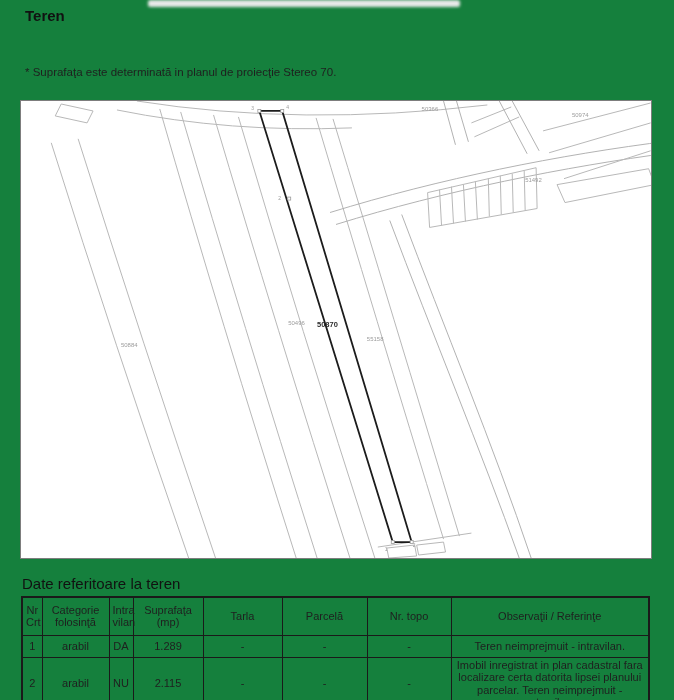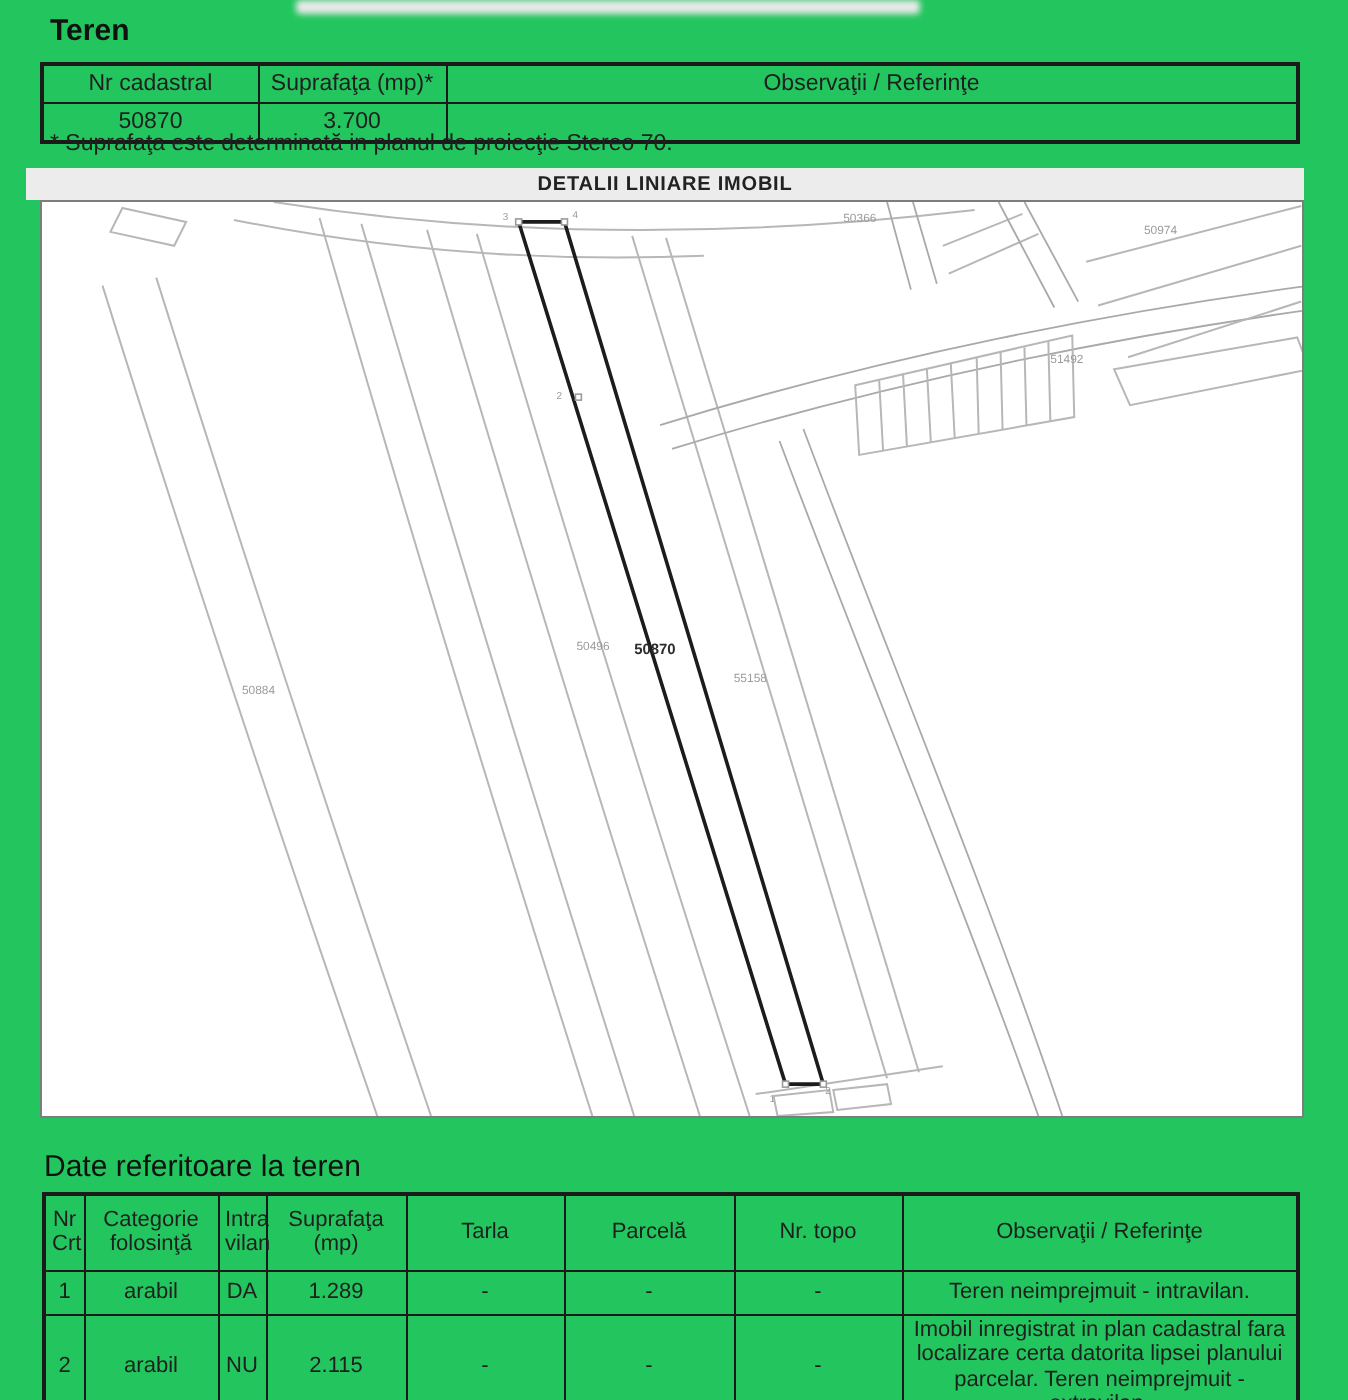--- a/index.html
+++ b/index.html
@@ -1,17 +1,17 @@
 <!DOCTYPE html>
 <html><head>
 <meta charset="utf-8">
 <style>
   html,body{margin:0;padding:0;background:#fff;}
   .page{
-    position:relative;width:674px;height:700px;background:#22c55e;overflow:hidden;
+    position:relative;width:674px;height:700px;background:#15803d;overflow:hidden;
     font-family:"Liberation Sans",sans-serif;color:#1f1f1f;
   }
   
   .top-smudge{
     position:absolute;left:148px;top:0;width:312px;height:7px;
     background:#e9e9e9;filter:blur(1.5px);border-radius:2px;
   }
   .h-teren{
     position:absolute;left:25px;top:7px;margin:0;
     font-size:15px;font-weight:bold;color:#111;
@@ -69,45 +69,23 @@
 </style>
 </head>
 <body>
 
 <div class="page">
 
   <div class="top-smudge"></div>
 
   <h1 class="h-teren">Teren</h1>
 
-  <table class="t-top">
-    <colgroup>
-        <col style="width:108px">
-        <col style="width:94px">
-        <col style="width:426px">
-      </colgroup>
-    <thead>
-      <tr>
-        <th>Nr cadastral</th>
-        <th>Suprafaţa (mp)*</th>
-        <th>Observaţii / Referinţe</th>
-      </tr>
-    </thead>
-    <tbody>
-      <tr>
-        <td>50870</td>
-        <td>3.700</td>
-        <td></td>
-      </tr>
-    </tbody>
-  </table>
 
   <div class="footnote">* Suprafaţa este determinată in planul de proiecţie Stereo 70.</div>
 
-  <div class="map-titlebar">DETALII LINIARE IMOBIL</div>
 
   <div class="map-frame">
     <svg viewBox="0 0 632 459">
 
       <path class="gline" d="M116,0 Q280,26 468,4"></path>
       <path class="gline" d="M96,9 Q210,32 332,27"></path>
 
       <path class="gline" d="M40,3 L72,10 L66,22 L34,15 Z"></path>
 
       <path class="gline" d="M30,42 Q92,240 168,459"></path>

